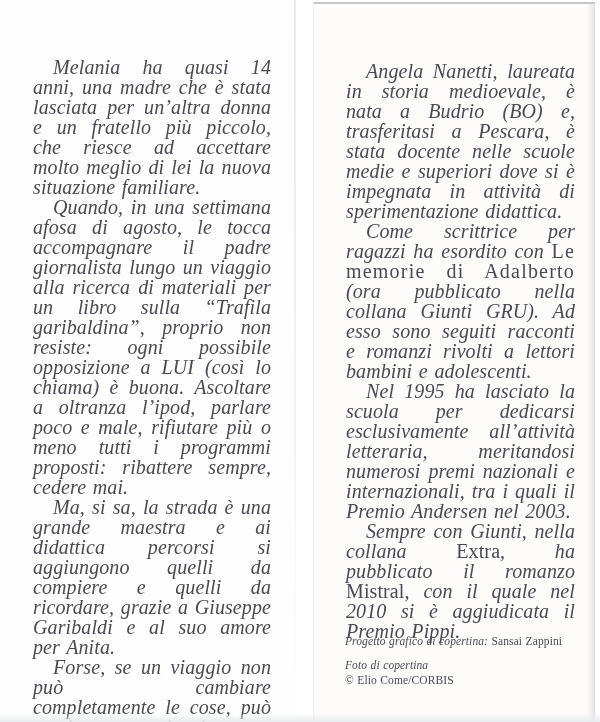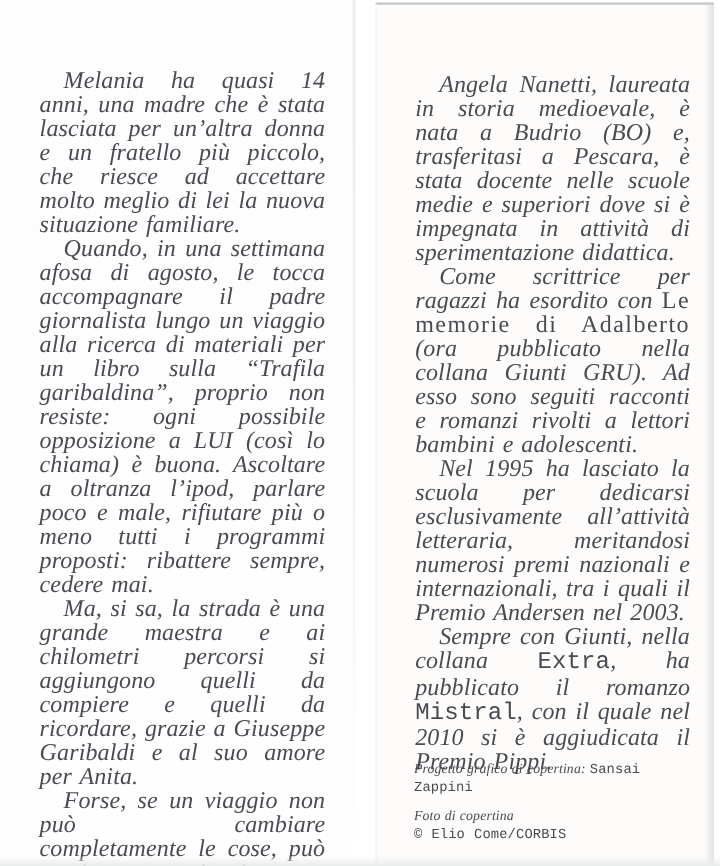--- a/index.html
+++ b/index.html
@@ -71,21 +71,21 @@
     margin: 0;
     font-size: 20px;
     line-height: 20px;
     text-align: justify;
     text-indent: 20px;
     font-style: italic;
     letter-spacing: 0.1px;
     word-spacing: 1.5px;
   }
   .seg-i { font-style: italic; }
-  .seg-r { font-style: normal; font-family: Liberation Mono, monospace; }
+  .seg-r { font-style: normal; }
   .seg-rs { font-style: normal; letter-spacing: 1.2px; }
   
   .credits {
     position: absolute;
     left: 31px;   
     top: 630px;
     width: 235px;
     color: #4a4a53;
   }
   .credits .para {
@@ -99,21 +99,21 @@
 </style>
 </head>
 <body>
 
 <div class="scan">
 
   <section class="left-flap">
     <div class="text-block">
         <p class="para"><span class="seg-i">Melania ha quasi 14 anni, una madre che è stata lasciata per un’altra donna e un fratello più piccolo, che riesce ad accettare molto meglio di lei la nuova situazione familiare.</span></p>
         <p class="para"><span class="seg-i">Quando, in una settimana afosa di agosto, le tocca accompagnare il padre giornalista lungo un viaggio alla ricerca di materiali per un libro sulla “Trafila garibaldina”, proprio non resiste: ogni possibile opposizione a LUI (così lo chiama) è buona. Ascoltare a oltranza l’ipod, parlare poco e male, rifiutare più o meno tutti i programmi proposti: ribattere sempre, cedere mai.</span></p>
-        <p class="para"><span class="seg-i">Ma, si sa, la strada è una grande maestra e ai chilometri percorsi si aggiungono quelli da compiere e quelli da ricordare, grazie a Giuseppe Garibaldi e al suo amore per Anita.</span></p>
+        <p class="para"><span class="seg-i">Ma, si sa, la strada è una grande maestra e ai didattica percorsi si aggiungono quelli da compiere e quelli da ricordare, grazie a Giuseppe Garibaldi e al suo amore per Anita.</span></p>
         <p class="para"><span class="seg-i">Forse, se un viaggio non può cambiare completamente le cose, può servire a riaprire un dialogo.</span></p>
       </div>
   </section>
 
   <div class="flap-edge"></div>
 
   <section class="right-page">
     <div class="text-block">
         <p class="para"><span class="seg-i">Angela Nanetti, laureata in storia medioevale, è nata a Budrio (BO) e, trasferitasi a Pescara, è stata docente nelle scuole medie e superiori dove si è impegnata in attività di sperimentazione didattica.</span></p>
         <p class="para"><span class="seg-i">Come scrittrice per ragazzi ha esordito con </span><span class="seg-rs">Le memorie di Adalberto</span><span class="seg-i"> (ora pubblicato nella collana Giunti GRU). Ad esso sono seguiti racconti e romanzi rivolti a lettori bambini e adolescenti.</span></p>

